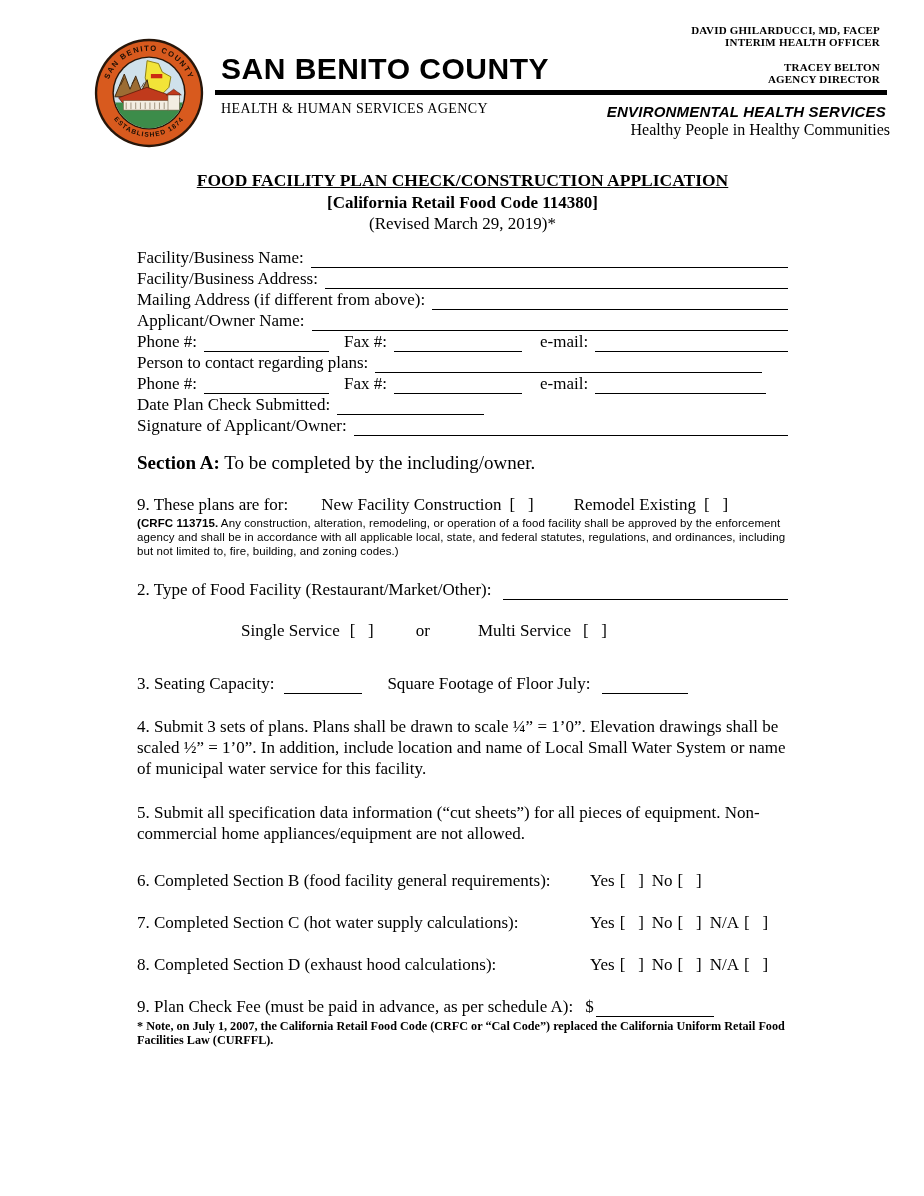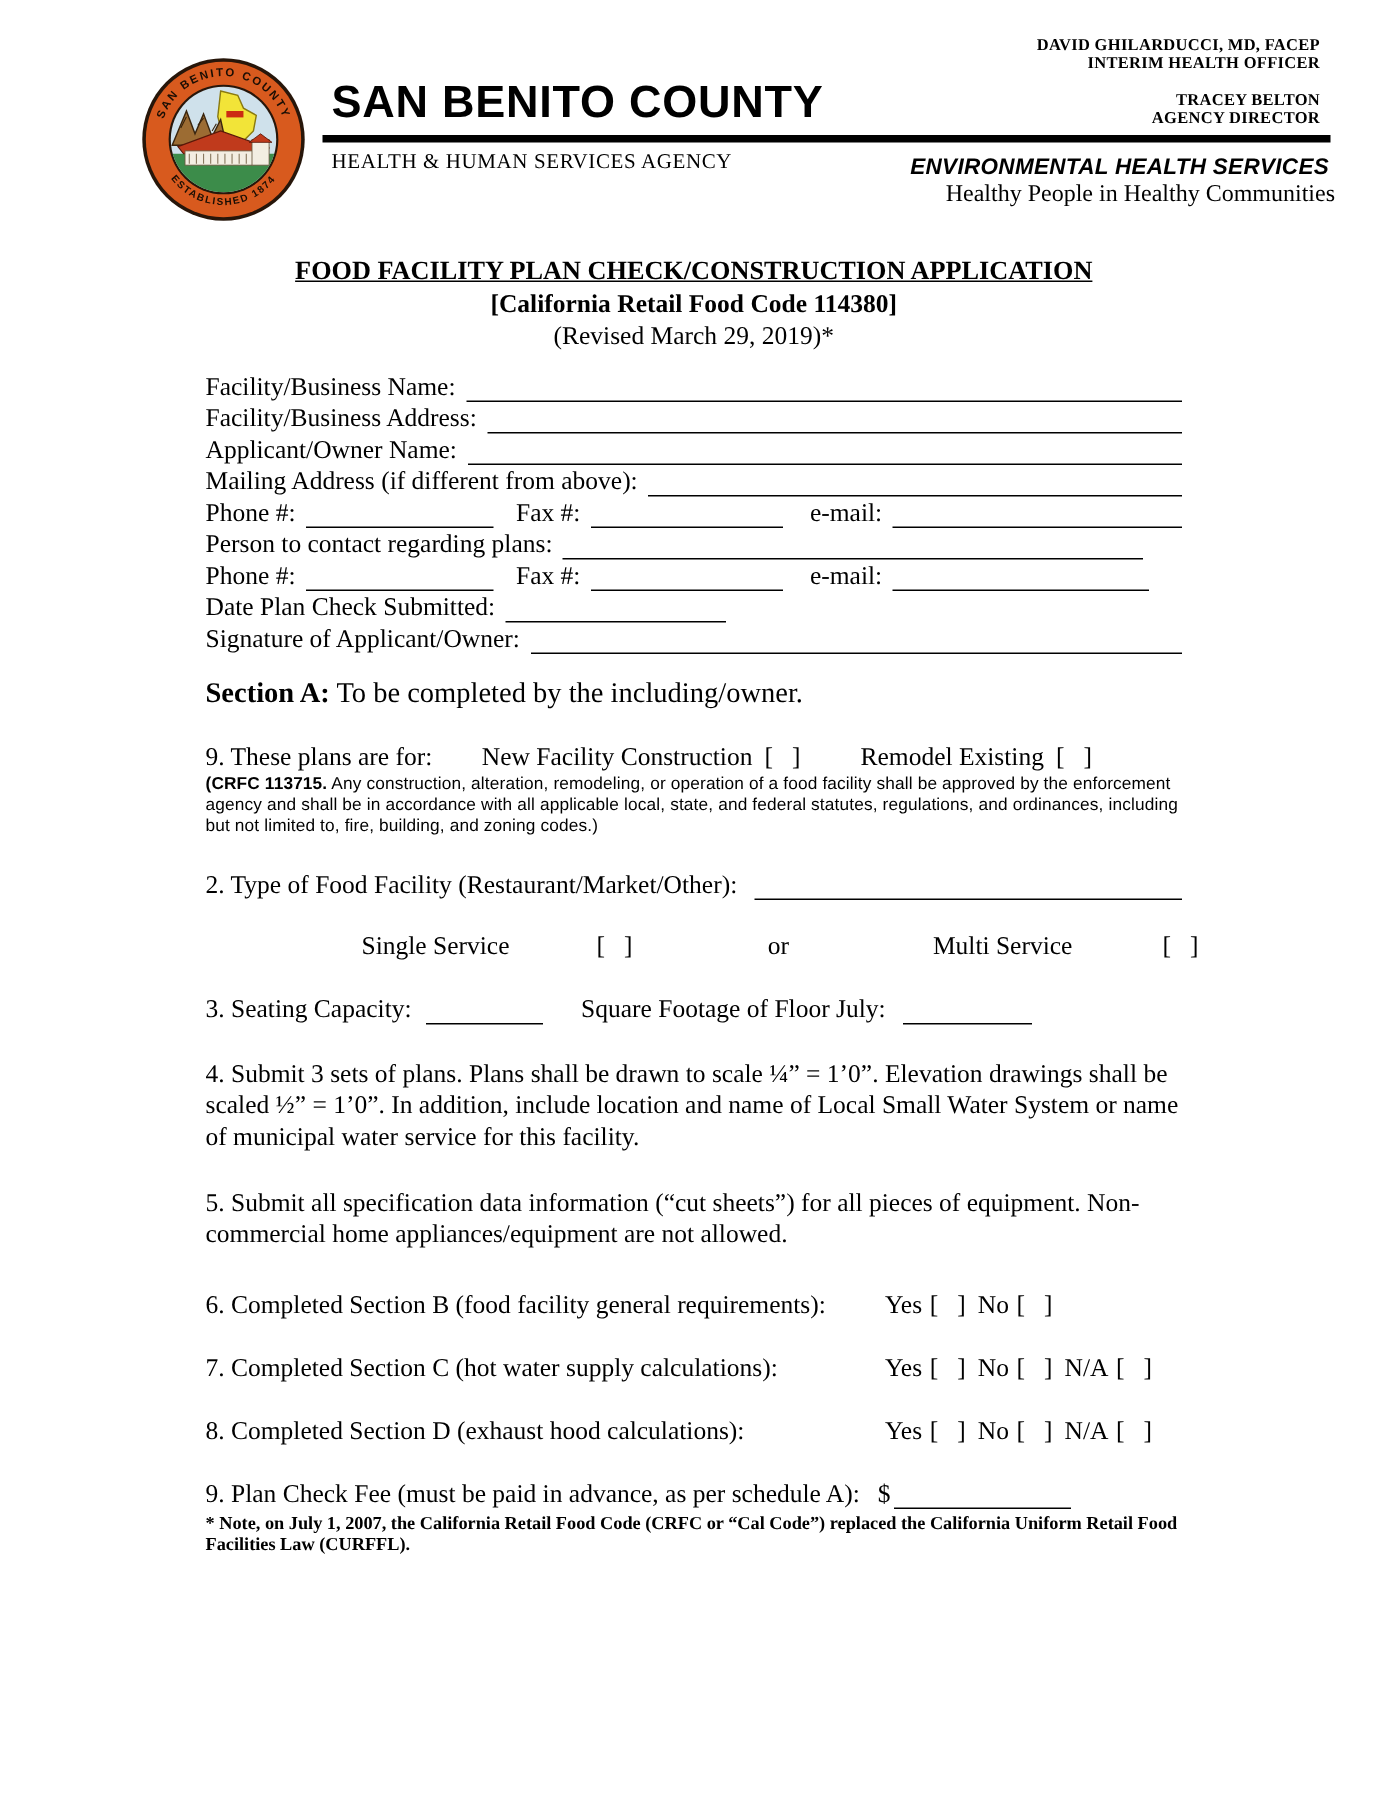--- a/index.html
+++ b/index.html
@@ -44,21 +44,21 @@
   .section-head b { font-weight:bold; }
 
   .item { margin-top:19px; }
   .opt-row { display:flex; align-items:baseline; white-space:pre; }
   .cb { white-space:pre; }
   .fineprint {
     font-family:Liberation Sans, sans-serif; font-size:11.5px; line-height:14px;
     margin-top:1px; letter-spacing:0.1px;
   }
   .fineprint b { font-weight:bold; }
-  .indent-opts { margin-top:20px; margin-left:104px; display:flex; align-items:baseline; white-space:pre;gap:48px; }
+  .indent-opts { margin-top:20px; margin-left:104px; display:flex; align-items:baseline; white-space:pre; }
   .qa { position:relative; }
   .answers { position:absolute; left:453px; top:0; display:flex; white-space:pre; }
   .footnote { font-weight:bold; font-size:12.2px; line-height:14.5px; margin-top:2px; width:648px; }
 </style>
 </head>
 <body>
 
 <div class="page">
 
   <div class="officials">
@@ -121,25 +121,25 @@
     <div class="fields">
       <div class="frow">
         <span class="lbl">Facility/Business Name:</span>
         <span class="blank"></span>
       </div>
       <div class="frow">
         <span class="lbl">Facility/Business Address:</span>
         <span class="blank"></span>
       </div>
       <div class="frow">
+        <span class="lbl">Mailing Address (if different from above):</span>
+        <span class="blank"></span>
+      </div>
+      <div class="frow">
         <span class="lbl">Applicant/Owner Name:</span>
-        <span class="blank"></span>
-      </div>
-      <div class="frow">
-        <span class="lbl">Mailing Address (if different from above):</span>
         <span class="blank"></span>
       </div>
       <div class="frow">
         <span class="lbl">Phone #:</span>
         <span class="blank fix" style="width:125px"></span>
         <span class="lbl" style="margin-left:15px">Fax #:</span>
         <span class="blank fix" style="width:128px"></span>
         <span class="lbl" style="margin-left:18px">e-mail:</span>
         <span class="blank"></span>
       </div>
@@ -188,21 +188,21 @@
     </div>
 
     <div class="indent-opts">
       <span>Single Service</span>
       <span class="cb" style="margin-left:10px">[&nbsp;&nbsp;&nbsp;]</span>
       <span style="margin-left:42px">or</span>
       <span style="margin-left:48px">Multi Service</span>
       <span class="cb" style="margin-left:12px">[&nbsp;&nbsp;&nbsp;]</span>
     </div>
 
-    <div class="item frow" style="margin-top:21px">
+    <div class="item frow" style="margin-top:32px">
       <span class="lbl">3. Seating Capacity:</span>
       <span class="blank fix" style="width:78px;margin-left:10px"></span>
       <span class="lbl" style="margin-left:25px">Square Footage of Floor July:</span>
       <span class="blank fix" style="width:86px;margin-left:12px"></span>
     </div>
 
     <div class="item" style="margin-top:22px">
       <span>4. Submit 3 sets of plans.  Plans shall be drawn to scale ¼” = 1’0”.  Elevation drawings shall be scaled ½” = 1’0”.  In addition, include location and name of Local Small Water System or name of municipal water service for this facility.</span>
     </div>
 

